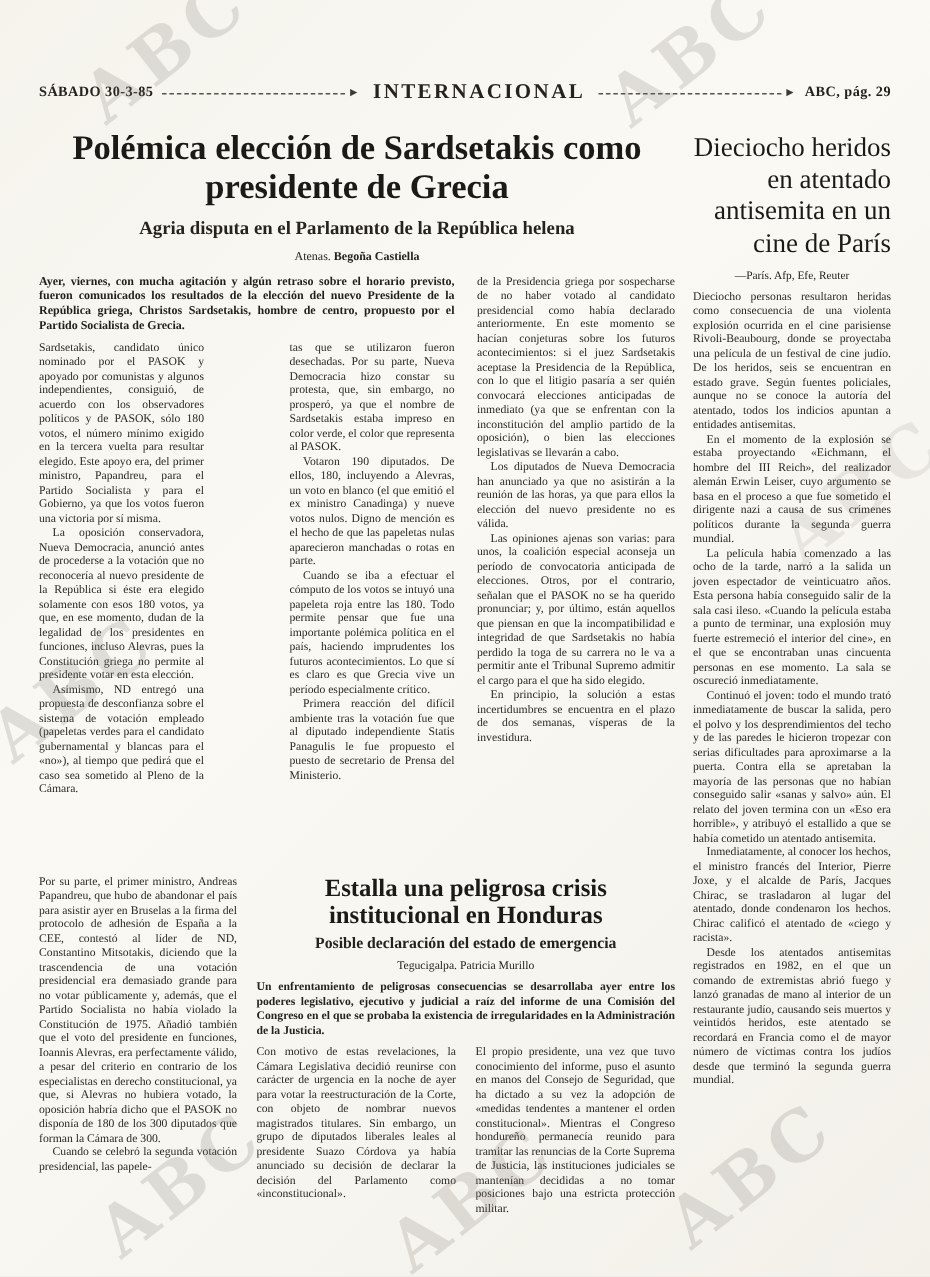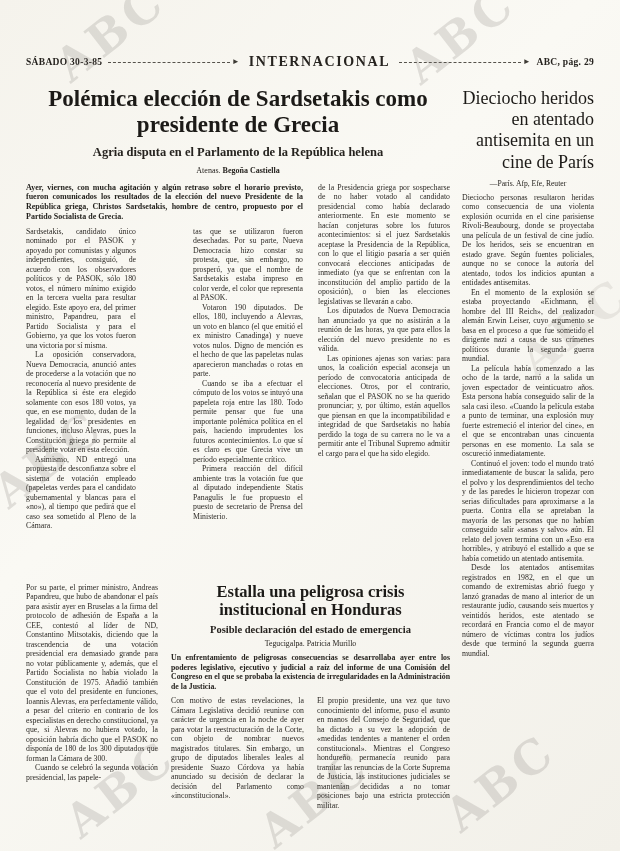--- a/index.html
+++ b/index.html
@@ -122,20 +122,21 @@
                   <p>Votaron 190 diputados. De ellos, 180, incluyendo a Alevras, un voto en blanco (el que emitió el ex ministro Canadinga) y nueve votos nulos. Digno de mención es el hecho de que las papeletas nulas aparecieron manchadas o rotas en parte.</p>
                   <p>Cuando se iba a efectuar el cómputo de los votos se intuyó una papeleta roja entre las 180. Todo permite pensar que fue una importante polémica política en el país, haciendo imprudentes los futuros acontecimientos. Lo que sí es claro es que Grecia vive un período especialmente crítico.</p>
                   <p>Primera reacción del difícil ambiente tras la votación fue que al diputado independiente Statis Panagulis le fue propuesto el puesto de secretario de Prensa del Ministerio.</p>
                 </div>
             </div>
           </div>
           <div class="col col3">
               <p>de la Presidencia griega por sospecharse de no haber votado al candidato presidencial como había declarado anteriormente. En este momento se hacían conjeturas sobre los futuros acontecimientos: si el juez Sardsetakis aceptase la Presidencia de la República, con lo que el litigio pasaría a ser quién convocará elecciones anticipadas de inmediato (ya que se enfrentan con la inconstitución del amplio partido de la oposición), o bien las elecciones legislativas se llevarán a cabo.</p>
               <p>Los diputados de Nueva Democracia han anunciado ya que no asistirán a la reunión de las horas, ya que para ellos la elección del nuevo presidente no es válida.</p>
               <p>Las opiniones ajenas son varias: para unos, la coalición especial aconseja un período de convocatoria anticipada de elecciones. Otros, por el contrario, señalan que el PASOK no se ha querido pronunciar; y, por último, están aquellos que piensan en que la incompatibilidad e integridad de que Sardsetakis no había perdido la toga de su carrera no le va a permitir ante el Tribunal Supremo admitir el cargo para el que ha sido elegido.</p>
+              <p>En principio, la solución a estas incertidumbres se encuentra en el plazo de dos semanas, vísperas de la investidura.</p>
             </div>
         </div>
 
         <div class="bottom-row">
           <div class="col c1b">
               <p>Por su parte, el primer ministro, Andreas Papandreu, que hubo de abandonar el país para asistir ayer en Bruselas a la firma del protocolo de adhesión de España a la CEE, contestó al líder de ND, Constantino Mitsotakis, diciendo que la trascendencia de una votación presidencial era demasiado grande para no votar públicamente y, además, que el Partido Socialista no había violado la Constitución de 1975. Añadió también que el voto del presidente en funciones, Ioannis Alevras, era perfectamente válido, a pesar del criterio en contrario de los especialistas en derecho constitucional, ya que, si Alevras no hubiera votado, la oposición habría dicho que el PASOK no disponía de 180 de los 300 diputados que forman la Cámara de 300.</p>
               <p>Cuando se celebró la segunda votación presidencial, las papele-</p>
             </div>
 
           <section class="honduras">
@@ -157,18 +158,19 @@
     </div>
 
     <aside class="right-col">
       <h1 class="p-title">Dieciocho heridos en atentado antisemita en un cine de París</h1>
       <p class="p-byline">—París. Afp, Efe, Reuter</p>
       <div class="col">
           <p>Dieciocho personas resultaron heridas como consecuencia de una violenta explosión ocurrida en el cine parisiense Rivoli-Beaubourg, donde se proyectaba una película de un festival de cine judío. De los heridos, seis se encuentran en estado grave. Según fuentes policiales, aunque no se conoce la autoría del atentado, todos los indicios apuntan a entidades antisemitas.</p>
           <p>En el momento de la explosión se estaba proyectando «Eichmann, el hombre del III Reich», del realizador alemán Erwin Leiser, cuyo argumento se basa en el proceso a que fue sometido el dirigente nazi a causa de sus crímenes políticos durante la segunda guerra mundial.</p>
           <p>La película había comenzado a las ocho de la tarde, narró a la salida un joven espectador de veinticuatro años. Esta persona había conseguido salir de la sala casi ileso. «Cuando la película estaba a punto de terminar, una explosión muy fuerte estremeció el interior del cine», en el que se encontraban unas cincuenta personas en ese momento. La sala se oscureció inmediatamente.</p>
           <p>Continuó el joven: todo el mundo trató inmediatamente de buscar la salida, pero el polvo y los desprendimientos del techo y de las paredes le hicieron tropezar con serias dificultades para aproximarse a la puerta. Contra ella se apretaban la mayoría de las personas que no habían conseguido salir «sanas y salvo» aún. El relato del joven termina con un «Eso era horrible», y atribuyó el estallido a que se había cometido un atentado antisemita.</p>
+          <p>Inmediatamente, al conocer los hechos, el ministro francés del Interior, Pierre Joxe, y el alcalde de París, Jacques Chirac, se trasladaron al lugar del atentado, donde condenaron los hechos. Chirac calificó el atentado de «ciego y racista».</p>
           <p>Desde los atentados antisemitas registrados en 1982, en el que un comando de extremistas abrió fuego y lanzó granadas de mano al interior de un restaurante judío, causando seis muertos y veintidós heridos, este atentado se recordará en Francia como el de mayor número de víctimas contra los judíos desde que terminó la segunda guerra mundial.</p>
         </div>
     </aside>
 
   </div>
 </div>
 
 </body></html>

